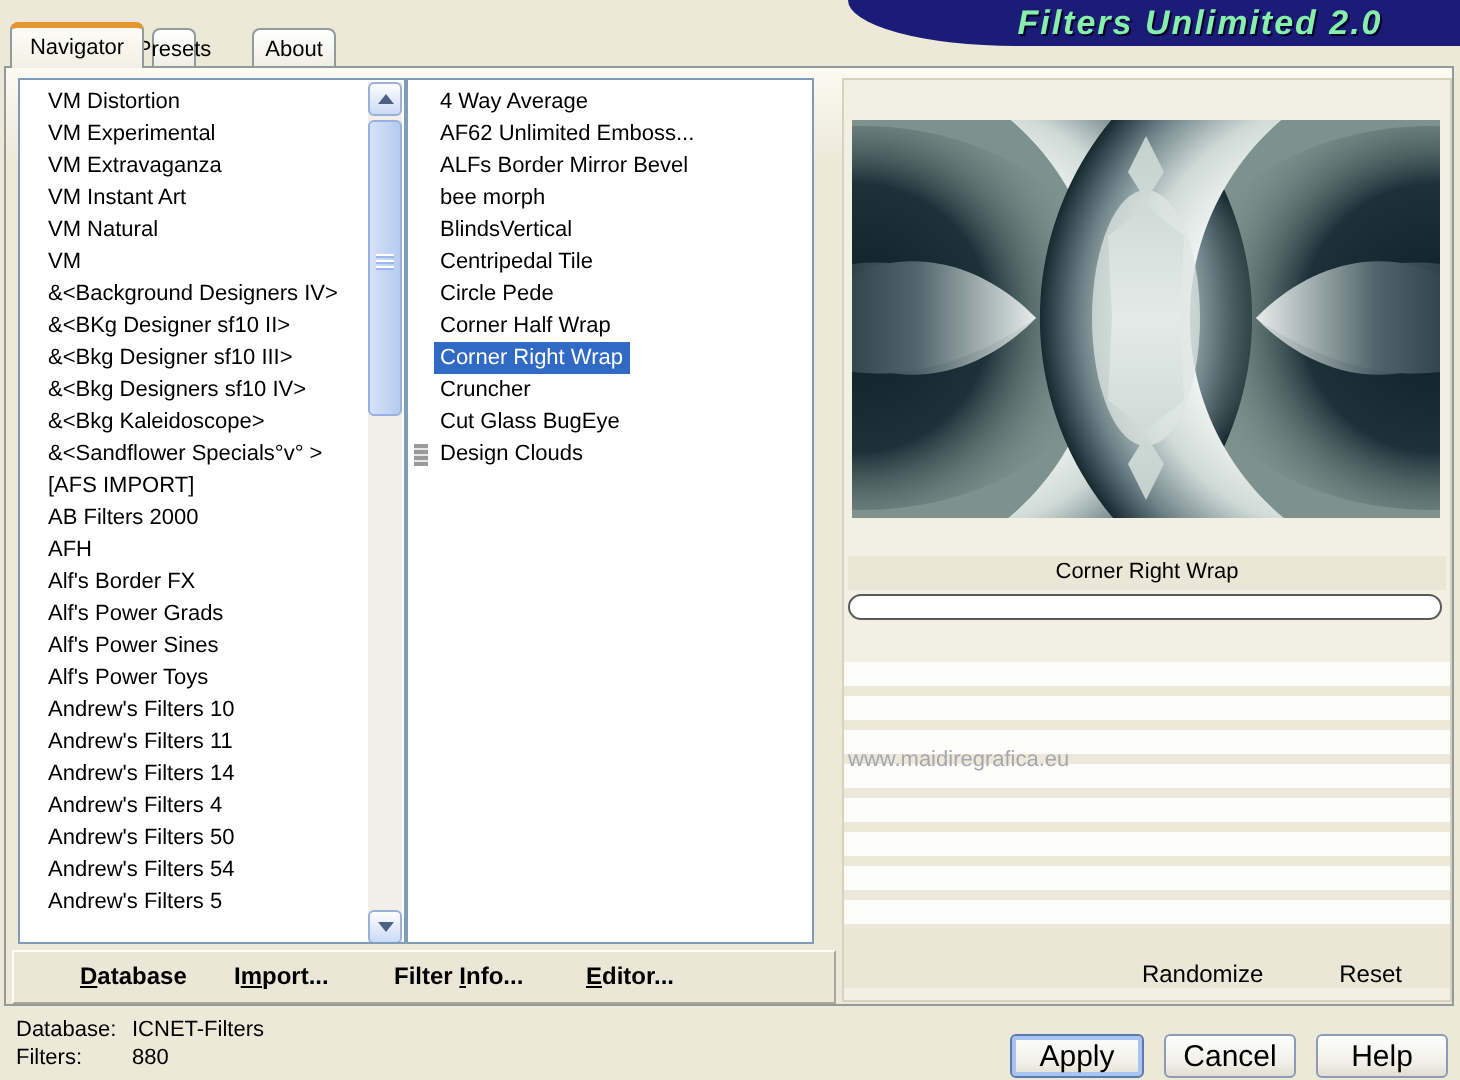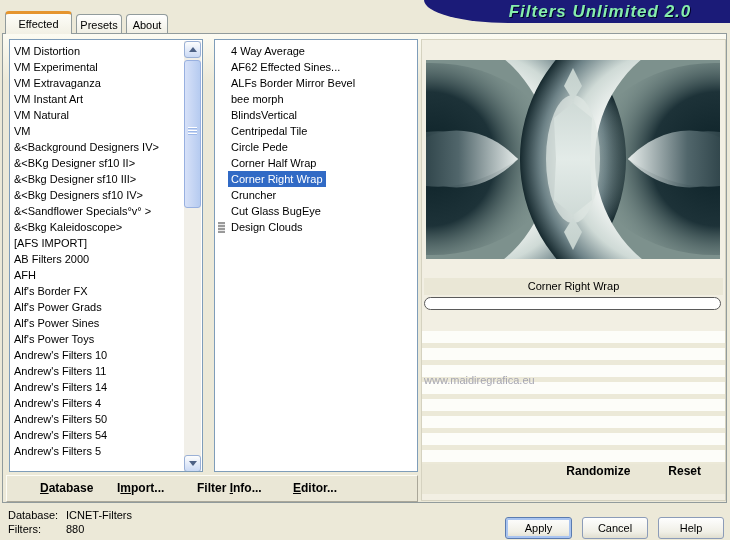--- a/index.html
+++ b/index.html
@@ -26,41 +26,41 @@
     position:absolute; border:1px solid #919b9c; border-bottom:none;
     border-radius:4px 4px 0 0;
     background:linear-gradient(#ffffff,#efeee2);
     display:flex; align-items:center; justify-content:center;
   }
   .tab.active {
     left:5px; top:11px; width:67px; height:23px; z-index:5;
     background:linear-gradient(#fdfdf8,#f2f0e4);
     border-top:3px solid #e5952e;
   }
-  .tab.inactive1 { left:76px; top:14px; width:46px; height:20px; }
+  .tab.inactive1 { left:76px; top:14px; width:22px; height:20px; }
   .tab.inactive2 { left:126px; top:14px; width:42px; height:20px; }
 
   
   .tabpage {
     position:absolute; left:2px; top:33px; width:725px; height:470px;
     border:1px solid #919b9c;
     background:linear-gradient(#fcfbf2,#ece9d8 48px);
   }
 
   
   .listbox {
     position:absolute; background:#fff; border:1px solid #7f9db9;
     overflow:hidden; padding-top:3px;
     display:flex; flex-direction:column;
   }
   #category-list { left:6px; top:5px; width:194px; height:433px; }
-  #filter-list  { left:211px; top:5px; width:204px; height:433px; }
+  #filter-list  { left:200px; top:5px; width:204px; height:433px; }
   .li {
     height:16px; line-height:16px; white-space:nowrap;
-    padding:0 3px; margin-left:1px; align-self:flex-start;
+    padding:0 3px; margin-left:11px; align-self:flex-start;
   }
   #filter-list .li { margin-left:13px; }
   .sel-beige { background:#e6e3d0; }
   .sel-blue  { background:#316ac5; color:#fff; }
   .icon-item { position:relative; }
   .icon-item::before {
     content:""; position:absolute; left:-10px; top:3px; width:7px; height:11px;
     background:repeating-linear-gradient(#9a9a9a 0 2px,#e8e8e8 2px 3px);
   }
 
@@ -109,23 +109,23 @@
   }
   .wm-name {
     position:absolute; left:26px; top:326px;
     font-size:20px; font-weight:bold; letter-spacing:1px;
     color:#9c9cab; font-family:"DejaVu Sans", sans-serif;
   }
   .wm-url { position:absolute; left:2px; top:334px; font-size:11px; color:#a6a6b2; }
   .rpanel-toolbar {
     position:absolute; left:0; top:424px; width:303px; height:30px;
     background:#eae7d6;
-    display:flex; align-items:flex-start; justify-content:flex-end;
+    display:flex; align-items:flex-end; justify-content:flex-end;
     gap:38px; padding-right:24px;
-    font-weight:bold; font-size:12px;
+    font-weight:normal; font-size:12px;
   }
   .rpanel-toolbar span { cursor:default; }
 
   
   .ltoolbar {
     position:absolute; left:3px; top:441px; width:412px; height:27px;
     background:#eae7d6;
     border:1px solid; border-color:#fdfcf5 #aaa799 #aaa799 #fdfcf5;
     font-weight:bold; font-size:12px;
   }
@@ -138,32 +138,32 @@
   
   .status-label { position:absolute; left:8px; }
   .status-value { position:absolute; left:66px; }
   .st1 { top:509px; } .st2 { top:523px; }
 
   .btn {
     position:absolute; top:517px; height:22px;
     border:1px solid #8c9cb8; border-radius:3px;
     background:linear-gradient(#fefefe,#f0efe6 70%,#e0ded0);
     display:flex; align-items:center; justify-content:center;
-    font-size:11px;
+    font-size:15px;
   }
   #btn-apply  { left:505px; width:67px; box-shadow:inset 0 0 0 2px #a9c4f0; border-color:#5a7bb0; }
   #btn-cancel { left:582px; width:66px; }
   #btn-help   { left:658px; width:66px; }
 </style>
 </head>
 <body>
 
 <div class="titlebar">Filters Unlimited 2.0</div>
 
-<div class="tab active">Effected</div>
+<div class="tab active">Navigator</div>
 <div class="tab inactive1">Presets</div>
 <div class="tab inactive2">About</div>
 
 <div class="tabpage">
 
   <div class="listbox" id="category-list">
     <div class="scrollbar">
       <div class="sb-btn sb-up">
           <div class="arr-up"></div>
         </div>
@@ -175,41 +175,41 @@
   <div class="li">VM Distortion</div>
       <div class="li">VM Experimental</div>
       <div class="li">VM Extravaganza</div>
       <div class="li">VM Instant Art</div>
       <div class="li">VM Natural</div>
       <div class="li">VM</div>
       <div class="li">&amp;&lt;Background Designers IV&gt;</div>
       <div class="li">&amp;&lt;BKg Designer sf10 II&gt;</div>
       <div class="li">&amp;&lt;Bkg Designer sf10 III&gt;</div>
       <div class="li">&amp;&lt;Bkg Designers sf10 IV&gt;</div>
+      <div class="li">&amp;&lt;Bkg Kaleidoscope&gt;</div>
       <div class="li">&amp;&lt;Sandflower Specials°v° &gt;</div>
-      <div class="li">&amp;&lt;Bkg Kaleidoscope&gt;</div>
       <div class="li">[AFS IMPORT]</div>
       <div class="li">AB Filters 2000</div>
       <div class="li">AFH</div>
       <div class="li">Alf's Border FX</div>
       <div class="li">Alf's Power Grads</div>
       <div class="li">Alf's Power Sines</div>
       <div class="li">Alf's Power Toys</div>
       <div class="li">Andrew's Filters 10</div>
       <div class="li">Andrew's Filters 11</div>
       <div class="li">Andrew's Filters 14</div>
       <div class="li">Andrew's Filters 4</div>
       <div class="li">Andrew's Filters 50</div>
       <div class="li">Andrew's Filters 54</div>
       <div class="li">Andrew's Filters 5</div>
     </div>
 
   <div class="listbox" id="filter-list">
       <div class="li">4 Way Average</div>
-      <div class="li">AF62 Effected Sines...</div>
+      <div class="li">AF62 Unlimited Emboss...</div>
       <div class="li">ALFs Border Mirror Bevel</div>
       <div class="li">bee morph</div>
       <div class="li">BlindsVertical</div>
       <div class="li">Centripedal Tile</div>
       <div class="li">Circle Pede</div>
       <div class="li">Corner Half Wrap</div>
       <div class="li sel-blue">Corner Right Wrap</div>
       <div class="li">Cruncher</div>
       <div class="li">Cut Glass  BugEye</div>
       <div class="li icon-item">Design Clouds</div>

